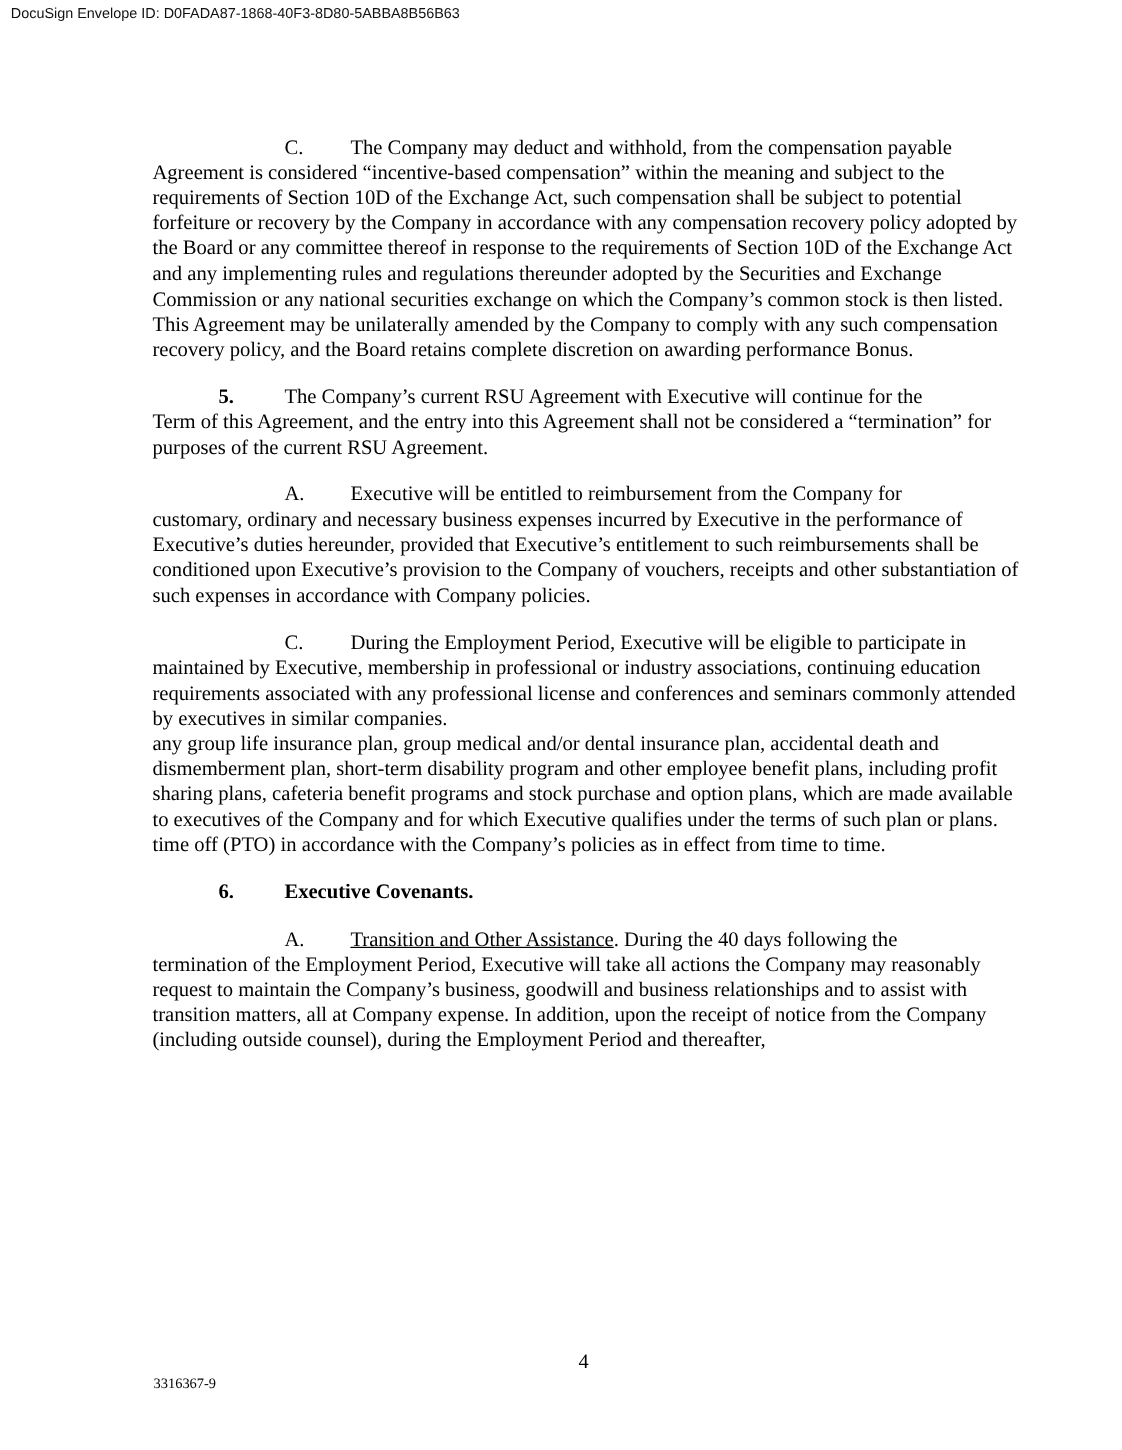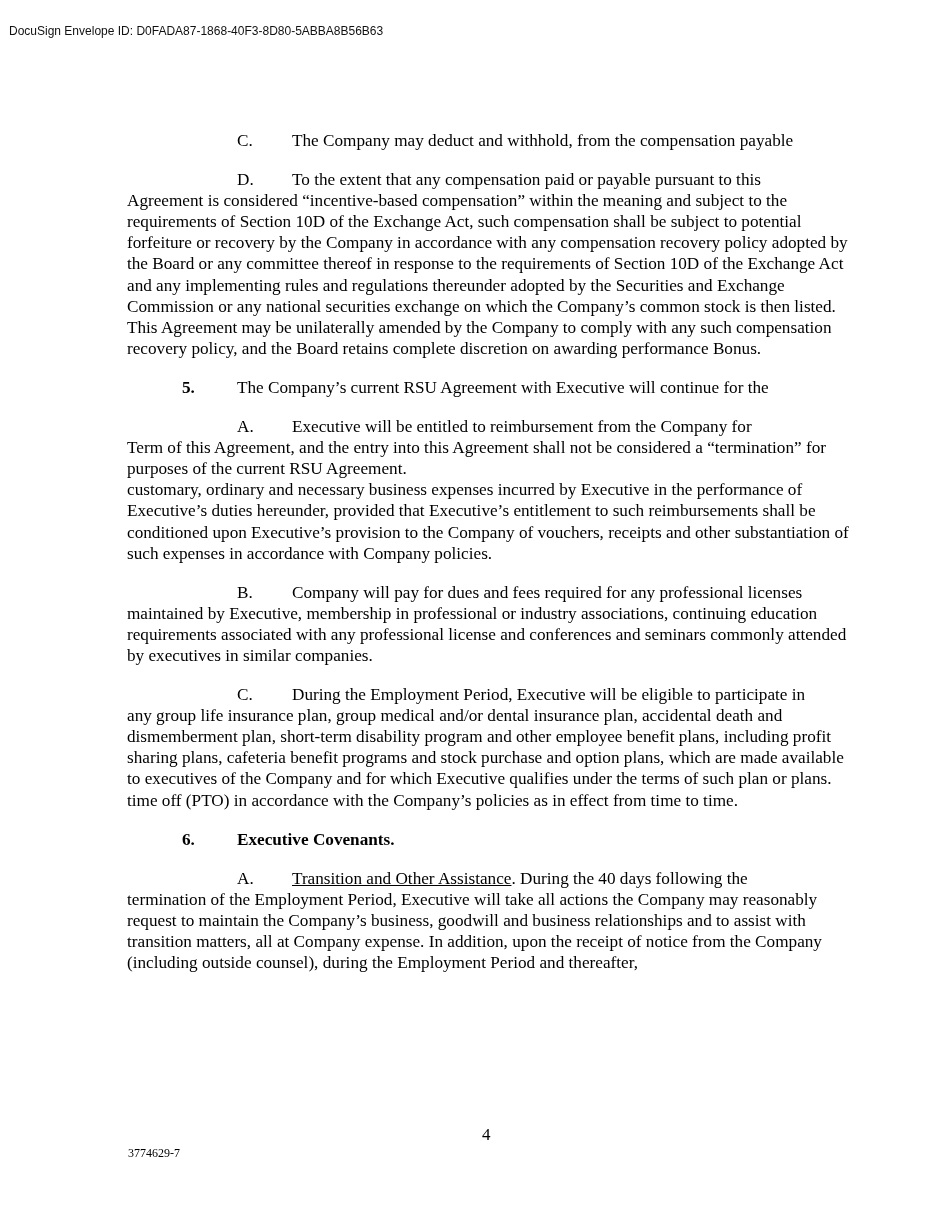--- a/index.html
+++ b/index.html
@@ -1,18 +1,18 @@
 <!DOCTYPE html>
 <html><head>
   <meta charset="utf-8">
   <style>
     html, body { margin: 0; padding: 0; background: #ffffff; }
     body { width: 935px; height: 1208px; position: relative; overflow: hidden; color: #000; }
-    .envelope { position: absolute; left: 9px; top: 24px; font-family: "Liberation Sans", sans-serif; font-size: 12px; color: #111; }
-    .doc { position: absolute; left: 127px; top: 130px; width: 725px; font-family: "Liberation Serif", serif; font-size: 17.2px; line-height: 21.1px; }
+    .envelope { position: absolute; left: 9px; top: 4px; font-family: "Liberation Sans", sans-serif; font-size: 12px; color: #111; }
+    .doc { position: absolute; left: 127px; top: 112px; width: 725px; font-family: "Liberation Serif", serif; font-size: 17.2px; line-height: 21.1px; }
     .para { margin: 0 0 18px 0; }
     .ind-sub { padding-left: 110px; }
     .ind-sec { padding-left: 55px; }
     .marker { display: inline-block; width: 55px; }
     .secnum { display: inline-block; width: 55px; font-weight: bold; }
     .heading { font-weight: bold; }
     .ul { text-decoration: underline; }
     .pageno { position: absolute; left: 482px; top: 1125px; font-family: "Liberation Serif", serif; font-size: 17px; }
     .docid { position: absolute; left: 128px; top: 1146px; font-family: "Liberation Serif", serif; font-size: 12px; }
   </style>
@@ -20,52 +20,46 @@
 <body>
 
 <div class="envelope">DocuSign Envelope ID: D0FADA87-1868-40F3-8D80-5ABBA8B56B63</div>
 
 <div class="doc">
 
   <p class="para ind-sub">
     <span class="marker">C.</span><span>The Company may deduct and withhold, from the compensation payable</span>
   </p>
 
-  <p class="para ind-sub">
-    <span class="marker">D.</span><span>To the extent that any compensation paid or payable pursuant to this</span>
-  </p>
   <p class="para" style="margin-top:-18px"><span>Agreement is considered “incentive-based compensation” within the meaning and subject to the requirements of Section 10D of the Exchange Act, such compensation shall be subject to potential forfeiture or recovery by the Company in accordance with any compensation recovery policy adopted by the Board or any committee thereof in response to the requirements of Section 10D of the Exchange Act and any implementing rules and regulations thereunder adopted by the Securities and Exchange Commission or any national securities exchange on which the Company’s common stock is then listed.  This Agreement may be unilaterally amended by the Company to comply with any such compensation recovery policy, and the Board retains complete discretion on awarding performance Bonus.</span></p>
 
   <p class="para ind-sec">
     <span class="secnum">5.</span><span>The Company’s current RSU Agreement with Executive will continue for the</span>
   </p>
+  <p class="para" style="margin-top:-18px"><span>Term of this Agreement, and the entry into this Agreement shall not be considered a “termination” for purposes of the current RSU Agreement.</span></p>
+
   <p class="para ind-sub">
     <span class="marker">A.</span><span>Executive will be entitled to reimbursement from the Company for</span>
   </p>
-
-  <p class="para" style="margin-top:-18px"><span>Term of this Agreement, and the entry into this Agreement shall not be considered a “termination” for purposes of the current RSU Agreement.</span></p>
   <p class="para" style="margin-top:-18px"><span>customary, ordinary and necessary business expenses incurred by Executive in the performance of Executive’s duties hereunder, provided that Executive’s entitlement to such reimbursements shall be conditioned upon Executive’s provision to the Company of vouchers, receipts and other substantiation of such expenses in accordance with Company policies.</span></p>
-
-  <p class="para ind-sub">
-    <span class="marker">B.</span><span>Company will pay for dues and fees required for any professional licenses</span>
-  </p>
-  <p class="para" style="margin-top:-18px"><span>maintained by Executive, membership in professional or industry associations, continuing education requirements associated with any professional license and conferences and seminars commonly attended by executives in similar companies.</span></p>
 
   <p class="para ind-sub">
     <span class="marker">C.</span><span>During the Employment Period, Executive will be eligible to participate in</span>
   </p>
+
+  <p class="para" style="margin-top:-18px"><span>maintained by Executive, membership in professional or industry associations, continuing education requirements associated with any professional license and conferences and seminars commonly attended by executives in similar companies.</span></p>
   <p class="para" style="margin-top:-18px"><span>any group life insurance plan, group medical and/or dental insurance plan, accidental death and dismemberment plan, short-term disability program and other employee benefit plans, including profit sharing plans, cafeteria benefit programs and stock purchase and option plans, which are made available to executives of the Company and for which Executive qualifies under the terms of such plan or plans.</span></p>
 
   <p class="para" style="margin-top:-18px"><span>time off (PTO) in accordance with the Company’s policies as in effect from time to time.</span></p>
 
   <p class="para ind-sec">
     <span class="secnum">6.</span><span class="heading">Executive Covenants.</span>
   </p>
 
   <p class="para ind-sub">
     <span class="marker">A.</span><span class="ul">Transition and Other Assistance</span><span>.  During the 40 days following the</span>
   </p>
   <p class="para" style="margin-top:-18px"><span>termination of the Employment Period, Executive will take all actions the Company may reasonably request to maintain the Company’s business, goodwill and business relationships and to assist with transition matters, all at Company expense.  In addition, upon the receipt of notice from the Company (including outside counsel), during the Employment Period and thereafter,</span></p>
 
 </div>
 
 <div class="pageno">4</div>
-<div class="docid">3774629-7</div>
+<div class="docid">3316367-9</div>
 
 </body></html>

